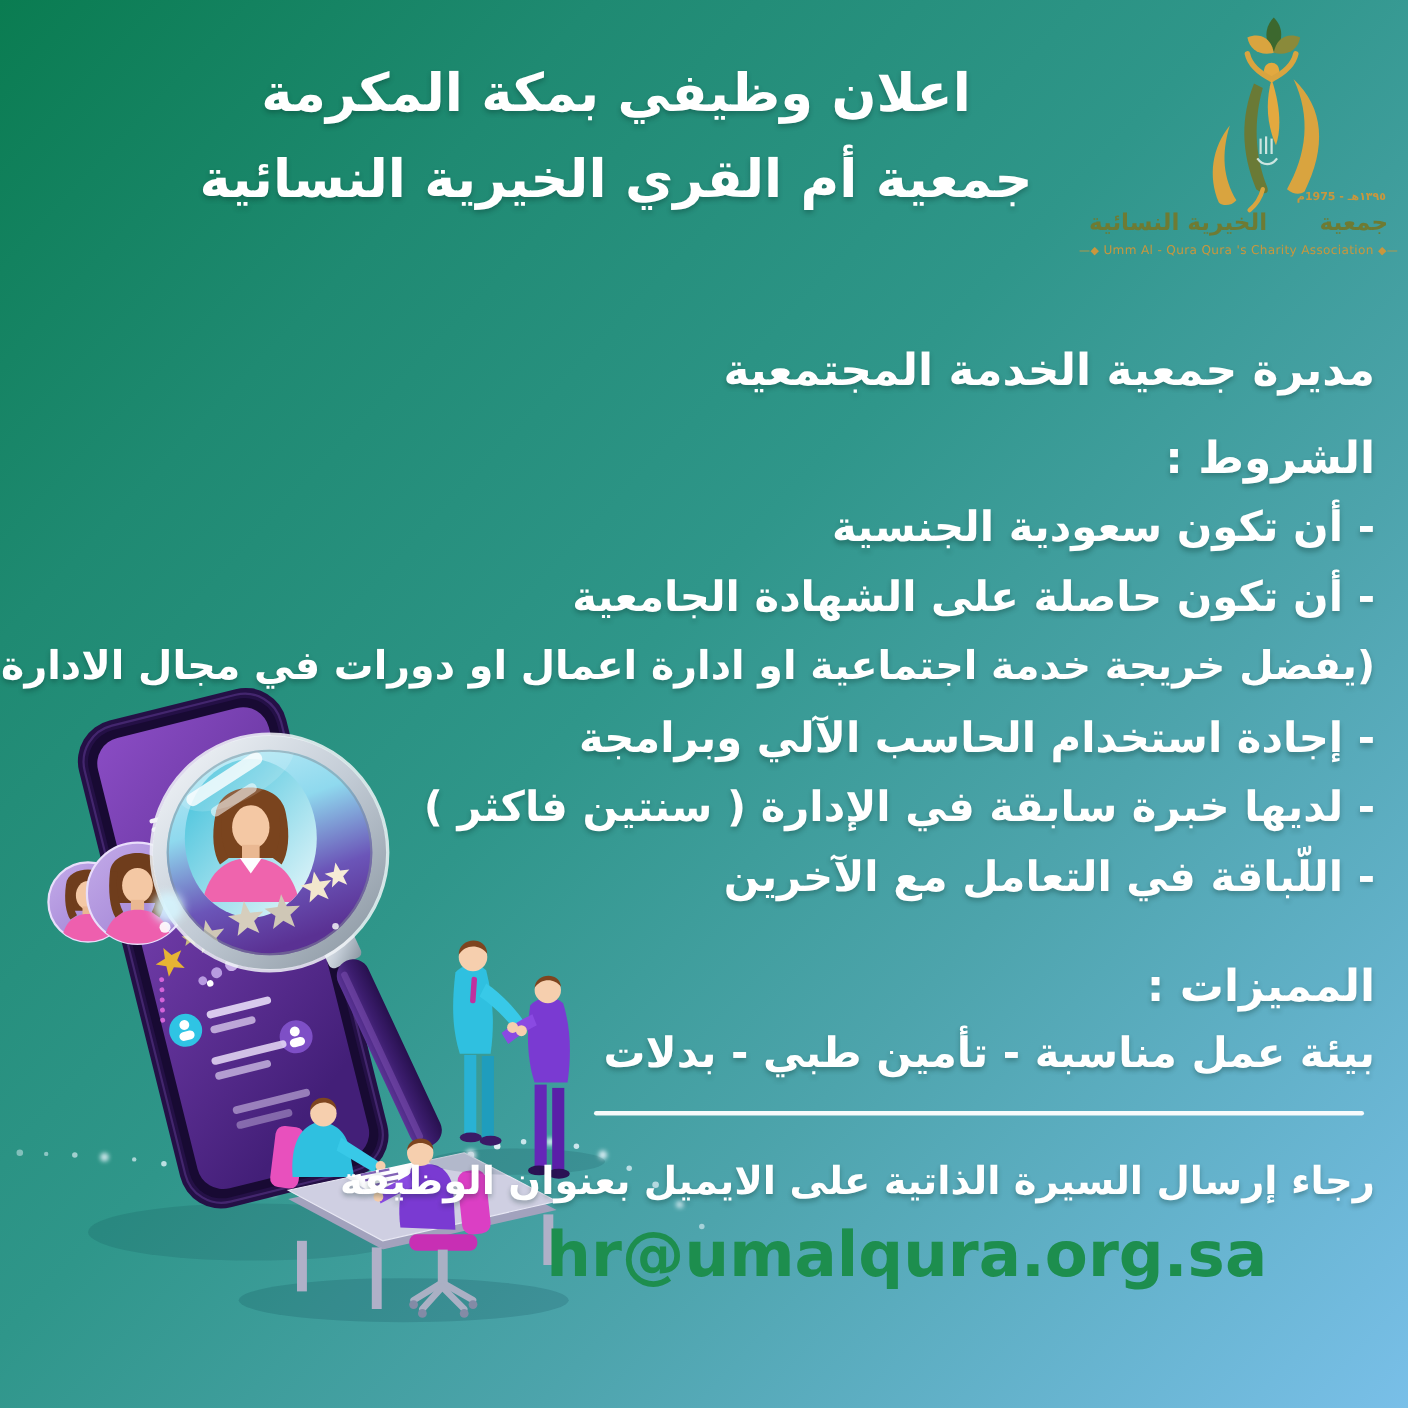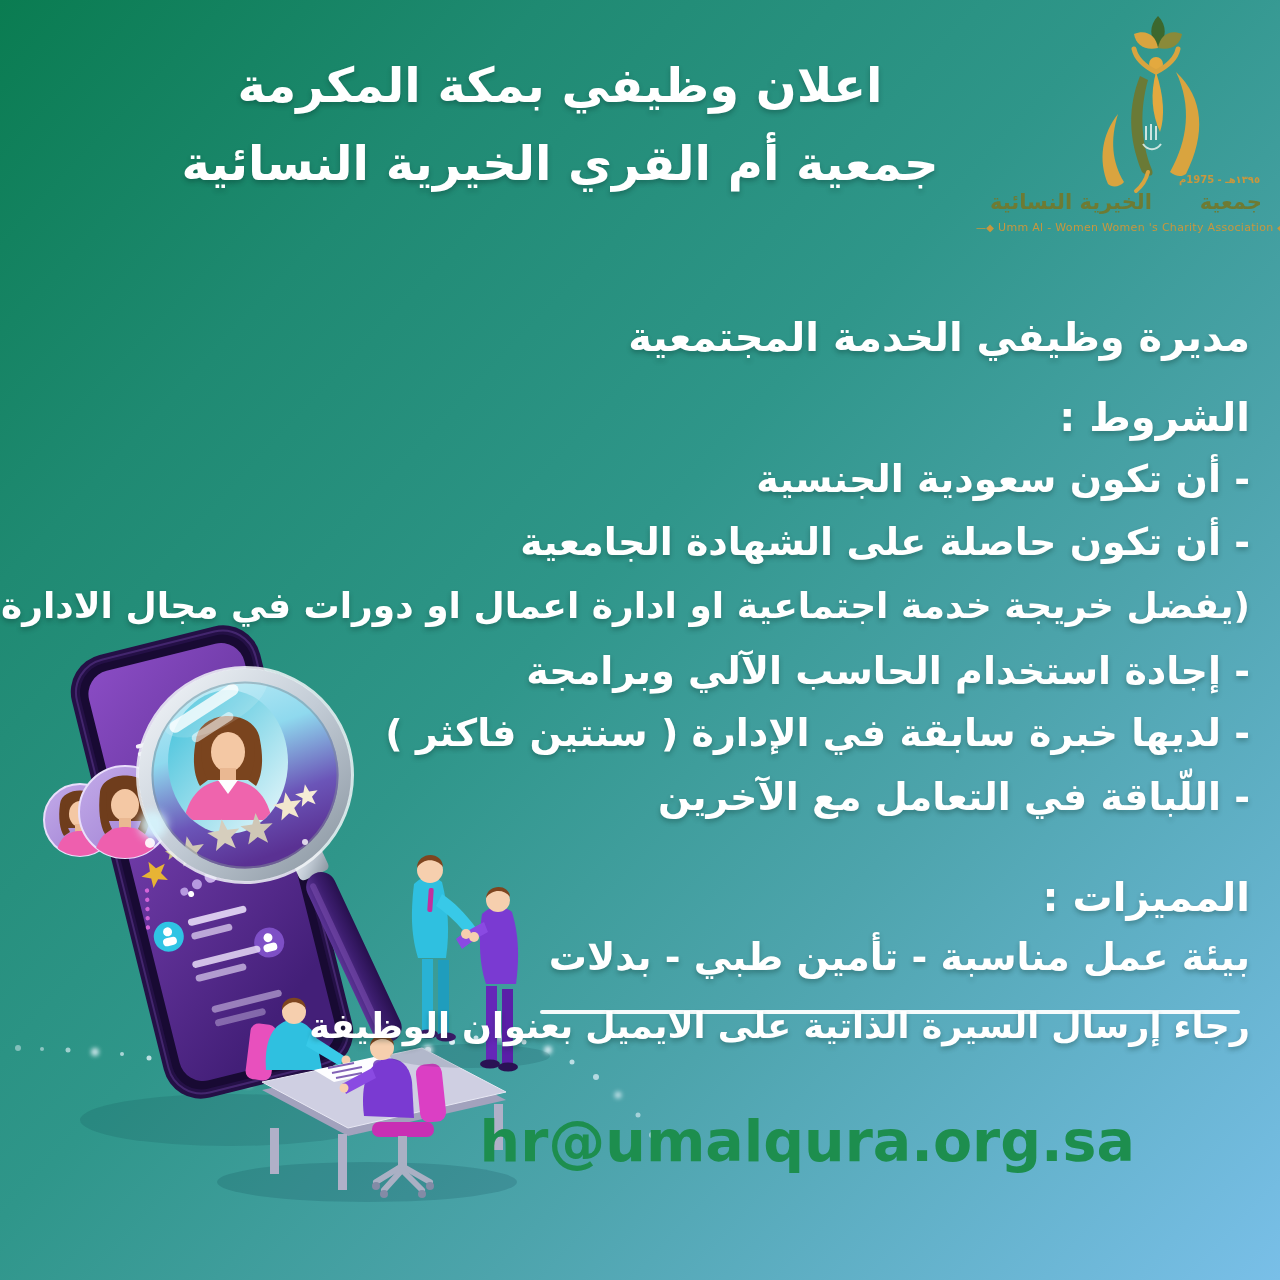--- a/index.html
+++ b/index.html
@@ -13,22 +13,22 @@
   .title{position:absolute;top:46px;left:0;width:1120px;text-align:center;
     font-size:48px;line-height:78px;direction:rtl;}
   .line{position:absolute;right:30px;direction:rtl;white-space:nowrap;font-size:38px;line-height:1.15;}
   .fs40{font-size:40px;}
   .job-title{top:314px;}
   .req-head{top:394px;}
   .r0{top:458px;text-align:right;} .r1{top:521px;} .r2{top:585px;font-size:36px;} .r3{top:650px;} .r4{top:712px;} .r5{top:776px;}
   .ben-head{top:874px;}
   .benefits{top:936px;}
   .divider{position:absolute;top:1010px;right:40px;width:700px;height:4px;background:#ffffff;border-radius:2px;opacity:.95;}
-  .note{top:1006px;font-size:35px;}
-  .email{position:absolute;top:1108px;right:145px;direction:ltr;font-size:57px;font-weight:bold;color:#1d8e4e;letter-spacing:0;margin-left:24px;}
+  .note{top:1054px;font-size:35px;}
+  .email{position:absolute;top:1108px;right:128px;direction:ltr;font-size:57px;font-weight:bold;color:#1d8e4e;letter-spacing:0;margin-left:24px;}
   
   .logo{position:absolute;top:14px;right:18px;width:272px;height:222px;}
   .logo svg{position:absolute;top:0;left:0;}
   .logo-dates{position:absolute;top:160px;right:2px;font-size:10px;font-weight:bold;color:#c9973d;direction:rtl;white-space:nowrap;}
   .logo-ar{position:absolute;top:176px;left:0;right:0;display:flex;justify-content:space-between;direction:rtl;
     color:#6e7b33;font-weight:bold;font-size:21px;white-space:nowrap;}
   .logo-en{position:absolute;top:207px;left:-14px;right:-14px;text-align:center;font-size:11px;letter-spacing:.3px;
     color:#c9973d;white-space:nowrap;}
   .logo-en .dec{color:#c9973d;font-size:10px;}
   .illus{position:absolute;left:0;top:590px;z-index:1;}
@@ -68,26 +68,26 @@
         </g>
       </g>
     </svg>
     <div class="logo-dates">١٣٩٥هـ - 1975م</div>
     <div class="logo-ar">
       <span>جمعية</span>
       <span>الخيرية النسائية</span>
     </div>
     <div class="logo-en">
       <span class="dec">—◆</span>
-      <span>Umm Al - Women Women 's Charity Association</span>
+      <span>Umm Al - Qura Qura 's Charity Association</span>
       <span class="dec">◆—</span>
     </div>
   </div>
 
-  <div class="line w fs40 job-title txt">مديرة وظيفي الخدمة المجتمعية</div>
+  <div class="line w fs40 job-title txt">مديرة جمعية الخدمة المجتمعية</div>
   <div class="line w fs40 req-head txt">الشروط :</div>
   <div class="line w r0 txt">- أن تكون سعودية الجنسية</div>
   <div class="line w r1 txt">- أن تكون حاصلة على الشهادة الجامعية</div>
   <div class="line w r2 txt">(يفضل خريجة خدمة اجتماعية او ادارة اعمال او دورات في مجال الادارة )</div>
   <div class="line w r3 txt">- إجادة استخدام الحاسب الآلي وبرامجة</div>
   <div class="line w r4 txt">- لديها خبرة سابقة في الإدارة ( سنتين فاكثر )</div>
   <div class="line w fs40 ben-head txt">المميزات :</div>
   <div class="line w r5 txt">- اللّباقة في التعامل مع الآخرين</div>
   <div class="line w benefits txt">بيئة عمل مناسبة - تأمين طبي - بدلات</div>
   <div class="divider txt"></div>

